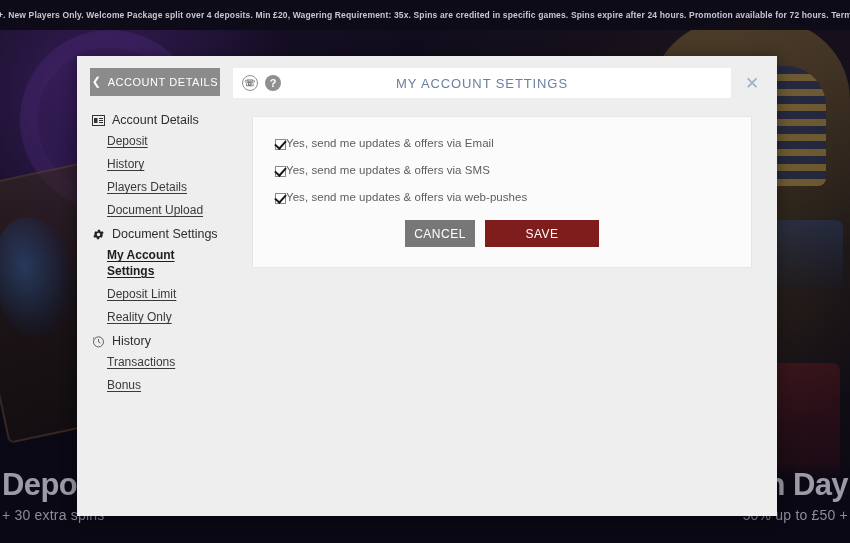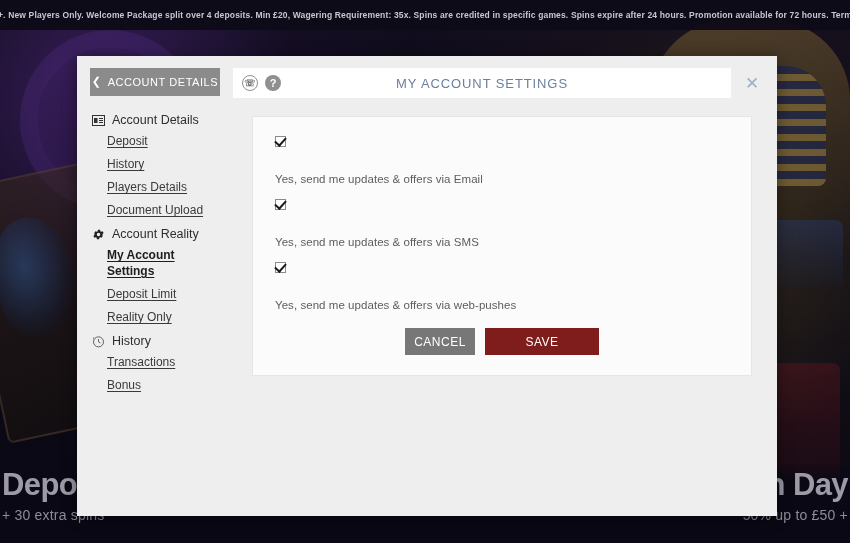--- a/index.html
+++ b/index.html
@@ -310,24 +310,23 @@
     min-width: 0;
   }
   .card {
     background: #fbfbfb;
     border: 1px solid #e6e6e6;
     padding: 19px 22px 20px 22px;
   }
 
   .check-row {
     display: flex;
-    align-items: flex-start;
-    gap: 25px;
+    align-items: flex-end;
+    gap: 0;
     margin-bottom: 13px;
-    flex-direction: column;
   }
   .check-box {
     width: 11px; height: 11px;
     border: 1px solid #8a8a8a;
     background: #ffffff;
     position: relative;
     flex: none;
     cursor: pointer;
   }
   .check-box.checked::after {
@@ -443,21 +442,21 @@
         </div>
 
 
         <div class="nav-group">
           <div class="nav-head">
             <span class="g-icon">
               <svg width="13" height="13" viewBox="0 0 24 24" fill="#222">
                   <path d="M19.4 13a7.6 7.6 0 0 0 0-2l2.1-1.6-2-3.5-2.5 1a7.5 7.5 0 0 0-1.7-1l-.4-2.6h-4l-.4 2.6c-.6.2-1.2.6-1.7 1l-2.5-1-2 3.5L4.6 11a7.6 7.6 0 0 0 0 2l-2.1 1.6 2 3.5 2.5-1c.5.4 1.1.8 1.7 1l.4 2.6h4l.4-2.6c.6-.2 1.2-.6 1.7-1l2.5 1 2-3.5zM12 15.2A3.2 3.2 0 1 1 12 8.8a3.2 3.2 0 0 1 0 6.4z"></path>
                 </svg>
             </span>
-            <span>Account Reality</span>
+            <span>Document Settings</span>
           </div>
           <a class="nav-link active">My Account Settings</a>
           <a class="nav-link">Deposit Limit</a>
           <a class="nav-link">Reality Only</a>
         </div>
 
         <div class="nav-group">
           <div class="nav-head">
             <span class="g-icon">
               <svg width="13" height="13" viewBox="0 0 14 14">

